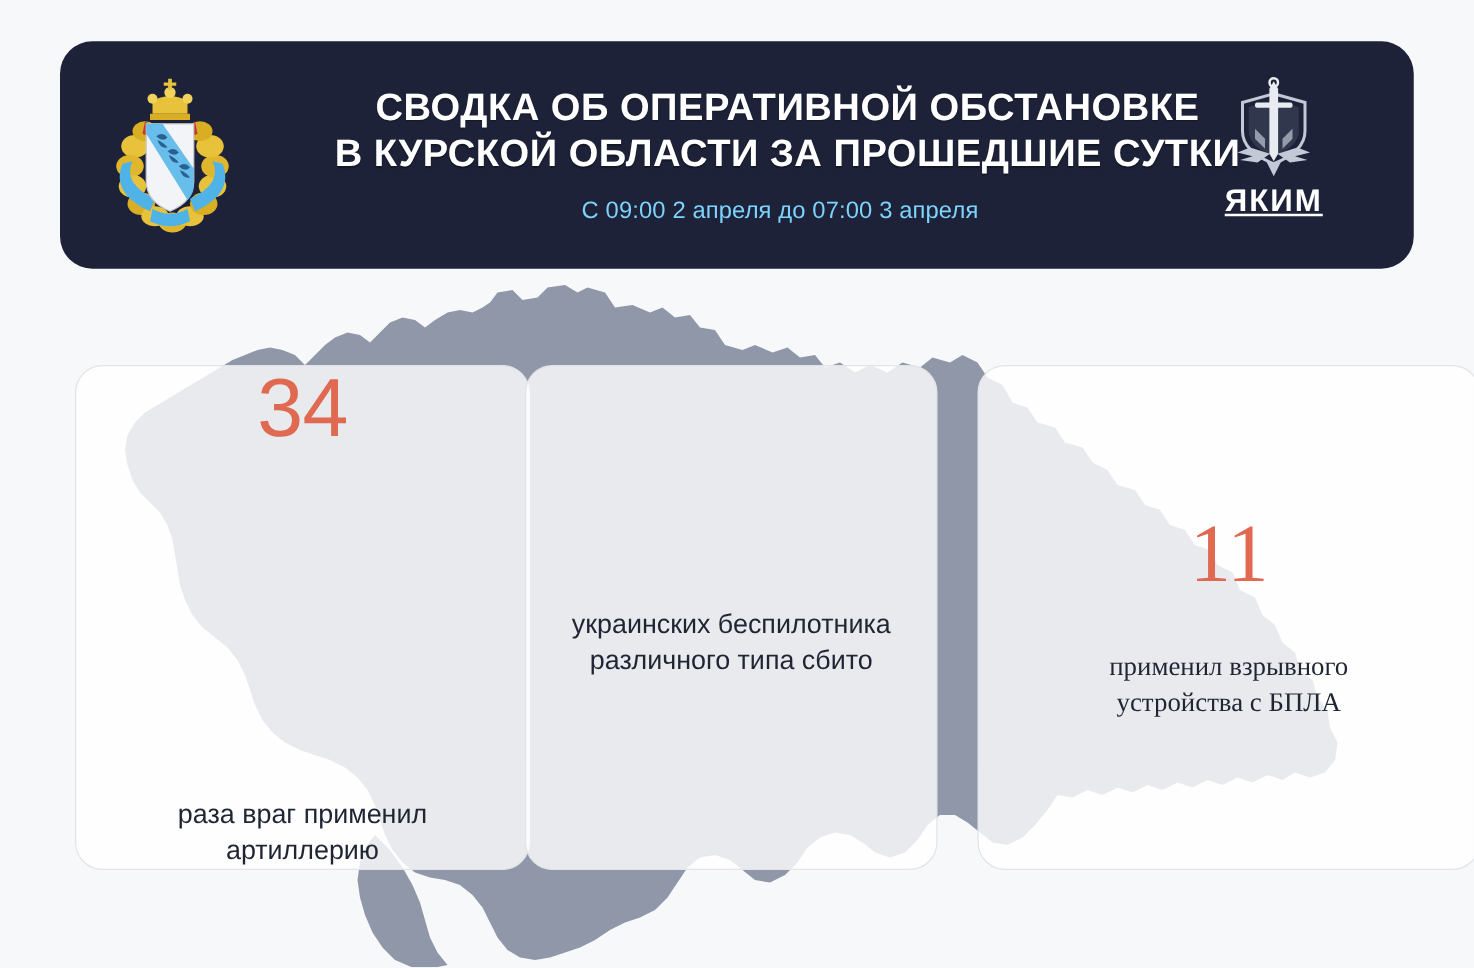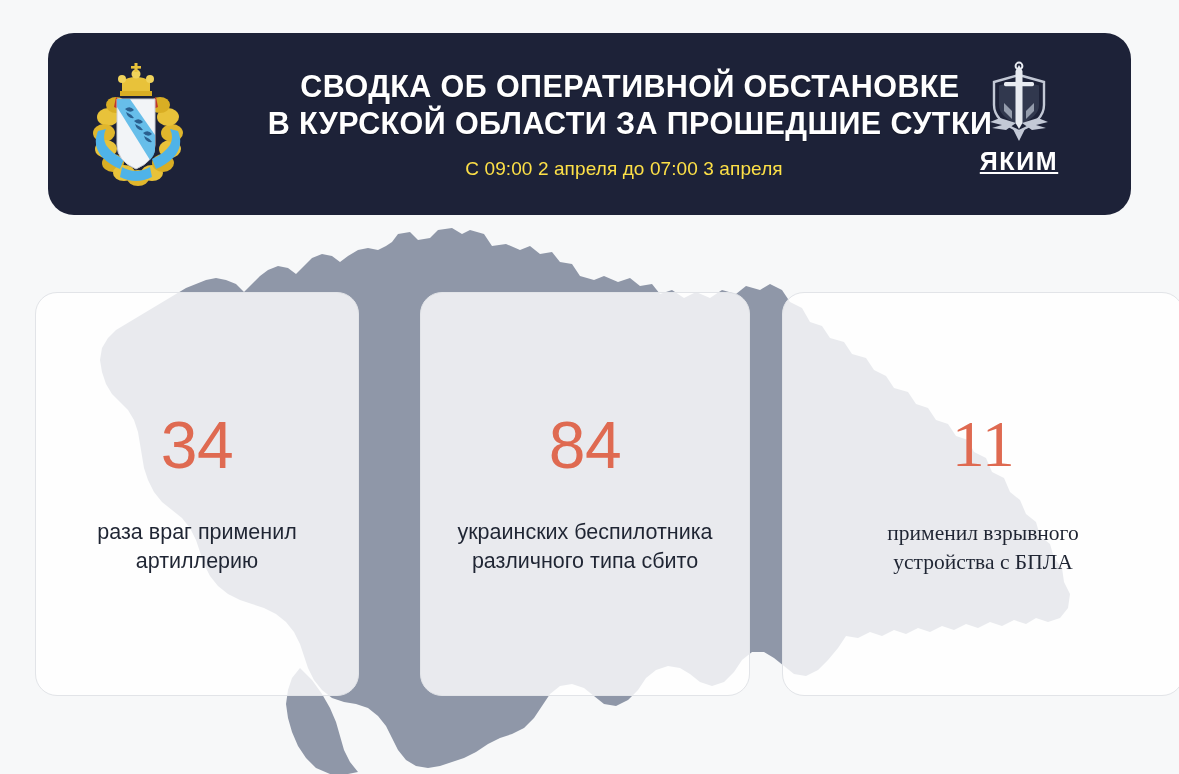--- a/index.html
+++ b/index.html
@@ -64,21 +64,21 @@
     font-weight: bold;
     letter-spacing: 0.4px;
     line-height: 1.22;
     text-align: center;
     white-space: pre-line;
     margin: 0;
     text-shadow: 0 1px 1px rgba(0,0,0,0.35);
   }
 
   .header-subtitle {
-    color: #fde047;
+    color: #7dd3fc;
     font-size: 19px;
     font-weight: normal;
     text-align: center;
     margin: 16px 12px 0 0;
     letter-spacing: 0.1px;
   }
 
   .brand-logo {
     position: absolute;
     right: 48px;
@@ -141,21 +141,21 @@
     background: rgba(255,255,255,0.80);
     border: 1px solid #e2e4e8;
     border-radius: 22px;
     box-sizing: border-box;
     display: flex;
     flex-direction: column;
     align-items: center;
     justify-content: center;
     pointer-events: auto;
   }
-  .stat-card.card-1 { left: 35px;  width: 324px; }
+  .stat-card.card-1 { left: 60px;  width: 364px; justify-content: space-between; }
   .stat-card.card-2 { left: 420px; width: 330px; }
   .stat-card.card-3 { left: 782px; width: 402px; font-family: Liberation Serif, serif; }
 
   .stat-value {
     color: #df6a51;
     font-size: 66px;
     font-weight: normal;
     line-height: 1;
     margin: 0 0 0 0;
     letter-spacing: -0.5px;
@@ -306,21 +306,20 @@
 
   <div class="cards-row">
 
     <div class="stat-card card-1">
       <div class="stat-value">34</div>
       <div class="stat-label">раза враг применил
 артиллерию</div>
     </div>
 
     <div class="stat-card card-2">
-      <div class="stat-value">84</div>
       <div class="stat-label">украинских беспилотника
 различного типа сбито</div>
     </div>
 
     <div class="stat-card card-3">
       <div class="stat-value">11</div>
       <div class="stat-label">применил взрывного
 устройства с БПЛА</div>
     </div>
 

